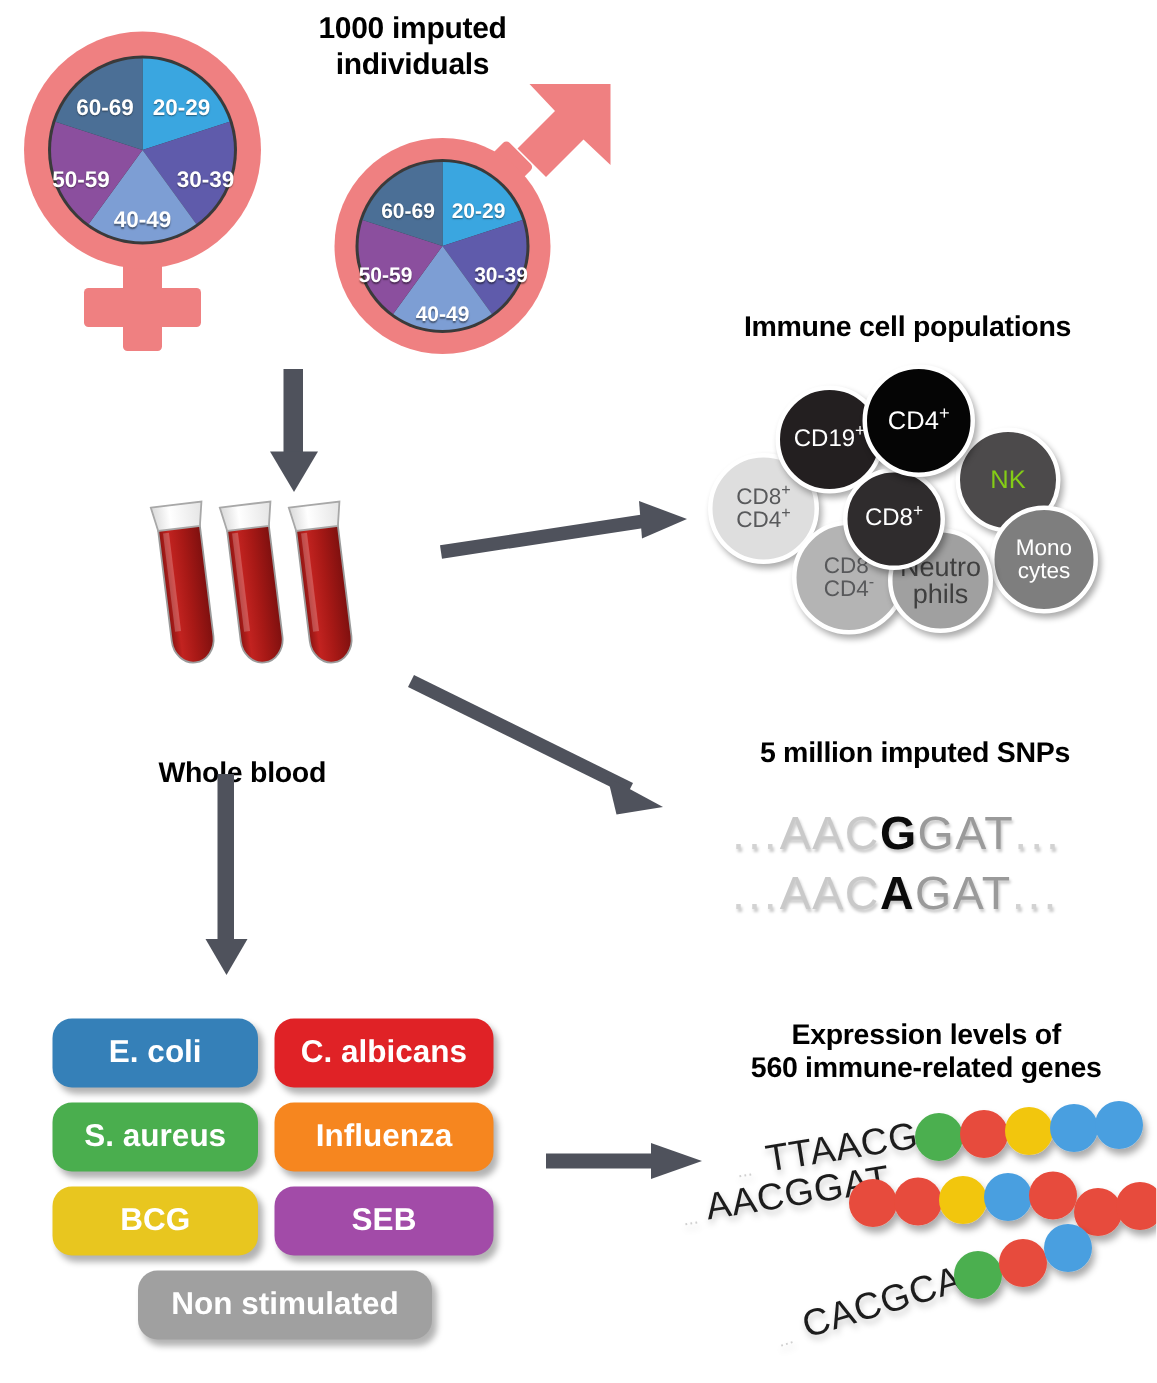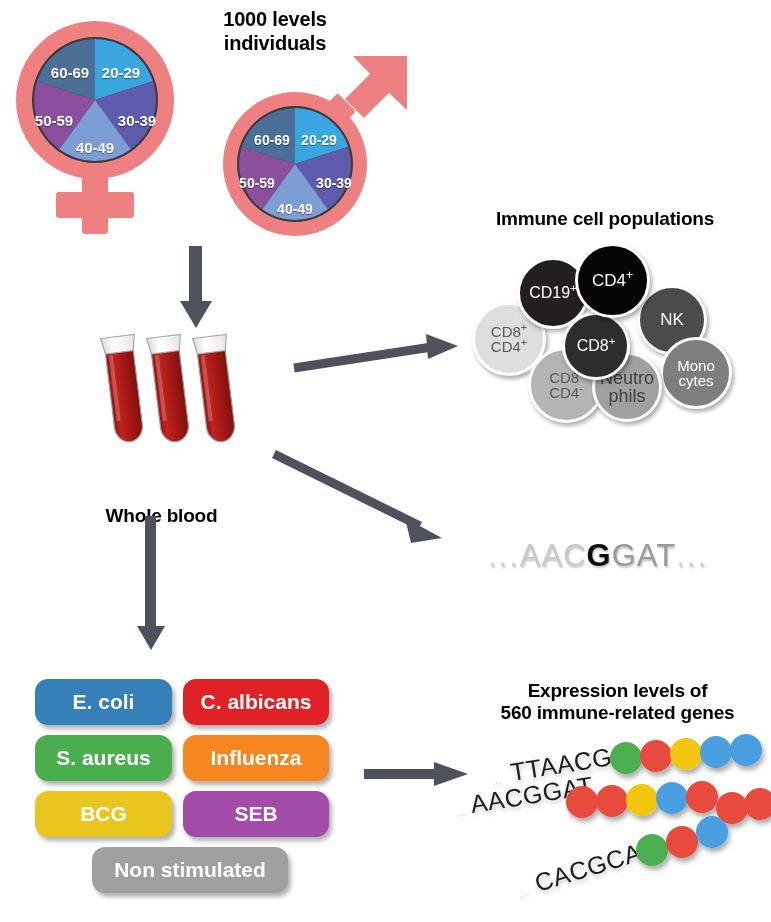--- a/index.html
+++ b/index.html
@@ -90,21 +90,21 @@
   
   .strand{position:absolute;}
   .strand svg{display:block;overflow:visible;}
 </style>
 </head>
 <body>
 
 <div id="canvas">
 
   <div class="abs hdr" style="left:170px;top:8px;width:210px;font-size:20px;">
-    <div>1000 levels</div>
+    <div>1000 imputed</div>
     <div>individuals</div>
   </div>
 
   <div class="sym" style="left:8px;top:14px;width:180px;height:230px;">
     <svg width="180" height="230" viewBox="0 0 180 230">
       <g filter="none">
 
         <rect x="74" y="150" width="26" height="70" rx="3" fill="#ef8081"></rect>
         <rect x="48" y="178" width="78" height="26" rx="3" fill="#ef8081"></rect>
 
@@ -221,42 +221,46 @@
 
     <div class="bubble" style="left:472px;top:302px;width:74px;height:74px;background:#dedede;color:#58595b;font-size:15px;z-index:1;">
       <span>CD8<sup>+</sup><br>CD4<sup>+</sup></span>
     </div>
     <div class="bubble" style="left:528px;top:347px;width:76px;height:76px;background:#b4b4b4;color:#58595b;font-size:15px;z-index:3;">
       <span>CD8<sup>-</sup><br>CD4<sup>-</sup></span>
     </div>
     <div class="bubble" style="left:660px;top:337px;width:72px;height:72px;background:#7e7e7e;color:#ffffff;font-size:15px;z-index:3;">
       <span>Mono<br>cytes</span>
     </div>
-    <div class="bubble" style="left:637px;top:285px;width:70px;height:70px;background:#4c4a4b;color:#ffffff;font-size:17px;z-index:2;">
+    <div class="bubble" style="left:637px;top:285px;width:70px;height:70px;background:#4c4a4b;color:#84cc16;font-size:17px;z-index:2;">
       <span>NK</span>
     </div>
     <div class="bubble" style="left:592px;top:352px;width:70px;height:70px;background:#a0a0a0;color:#3f3f3f;font-size:18px;z-index:4;">
       <span>Neutro<br>phils</span>
     </div>
     <div class="bubble" style="left:517px;top:257px;width:72px;height:72px;background:#231f20;color:#ffffff;font-size:16px;z-index:5;">
       <span>CD19<sup>+</sup></span>
     </div>
     <div class="bubble" style="left:562px;top:312px;width:68px;height:68px;background:#2f2c2d;color:#ffffff;font-size:16px;z-index:6;">
       <span>CD8<sup>+</sup></span>
     </div>
     <div class="bubble" style="left:575px;top:243px;width:75px;height:75px;background:#050505;color:#ffffff;font-size:17px;z-index:7;">
       <span>CD4<sup>+</sup></span>
     </div>
   </div>
 
+  <div class="abs hdr" style="left:465px;top:492px;width:290px;font-size:19px;">5 million imputed SNPs</div>
 
   <div class="seq" style="left:488px;top:538px;font-size:31px;">
     <span class="dots">...</span><span class="dim">AAC</span><span class="snp">G</span><span class="mid">GAT</span><span class="dots">...</span>
   </div>
 
+  <div class="seq" style="left:488px;top:578px;font-size:31px;">
+    <span class="dots">...</span><span class="dim">AAC</span><span class="snp">A</span><span class="mid">GAT</span><span class="dots">...</span>
+  </div>
 
   <div class="pill" style="left:35px;top:679px;width:137px;height:46px;background:#3580b8;font-size:21px;">
     <span>E. coli</span>
   </div>
   <div class="pill" style="left:183px;top:679px;width:146px;height:46px;background:#e02226;font-size:21px;">
     <span>C. albicans</span>
   </div>
   <div class="pill" style="left:35px;top:735px;width:137px;height:46px;background:#4aae4e;font-size:21px;">
     <span>S. aureus</span>
   </div>

